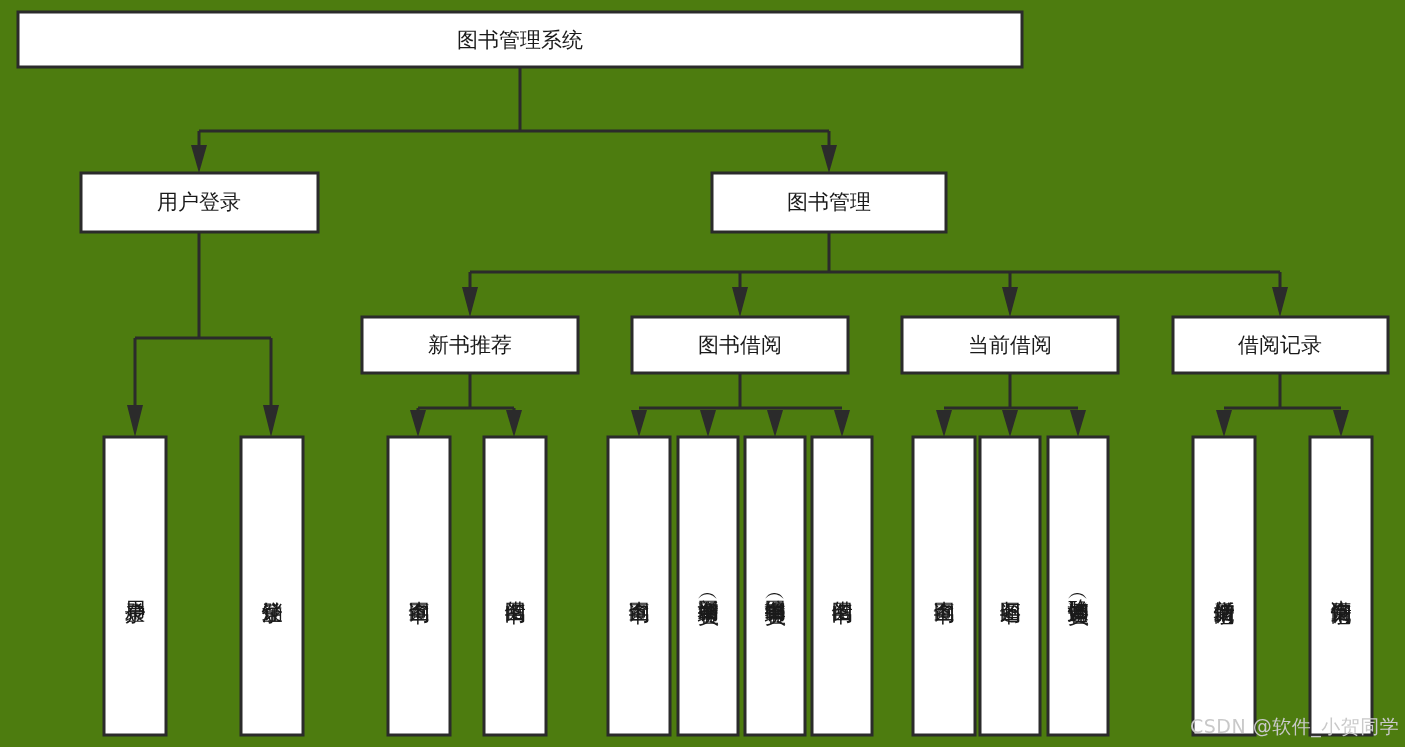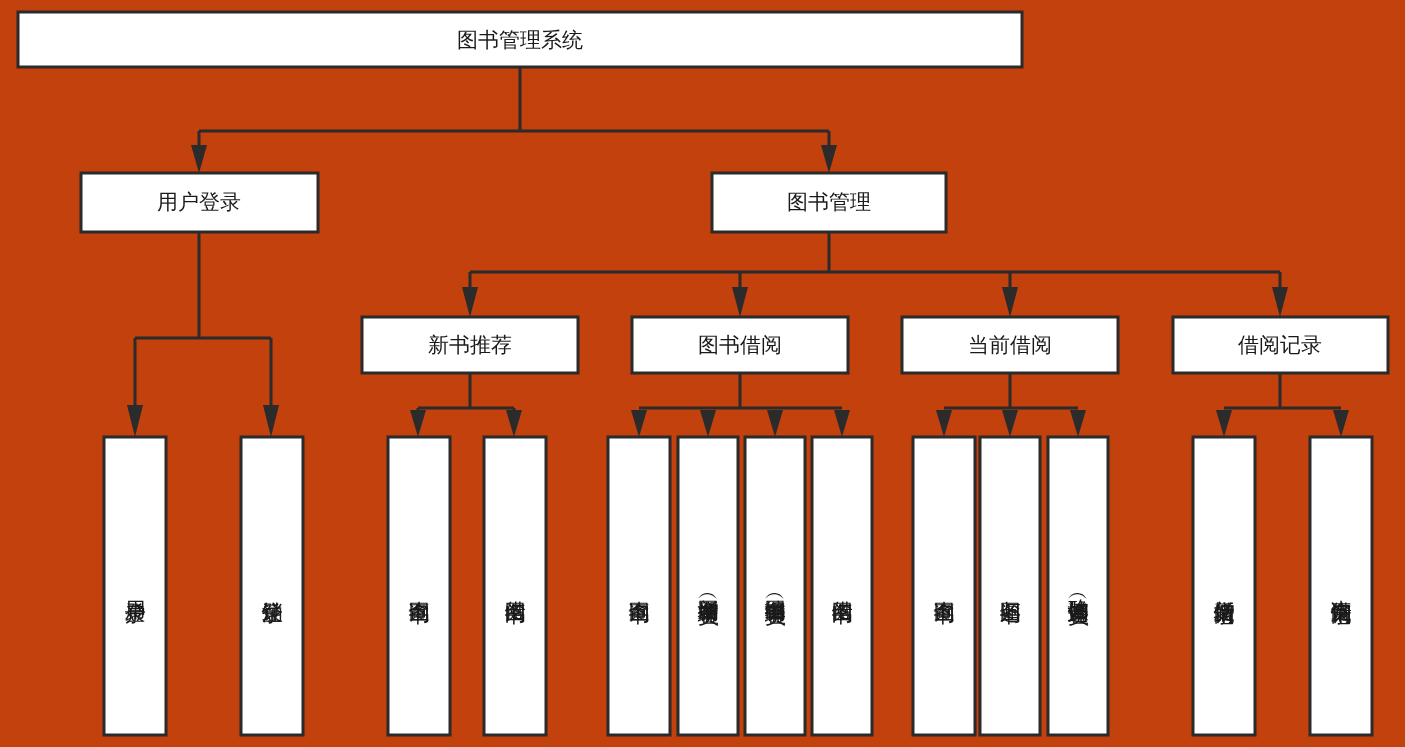--- a/index.html
+++ b/index.html
@@ -10,21 +10,21 @@
   body {
     width: 1405px;
     height: 747px;
     font-family: "DejaVu Sans", "Liberation Sans", sans-serif;
     overflow: hidden;
   }
   #diagram-root {
     position: relative;
     width: 1405px;
     height: 747px;
-    background: #c2410c;
+    background: #4d7c0f;
   }
   svg.diagram {
     position: absolute;
     left: 0;
     top: 0;
     width: 1405px;
     height: 747px;
     display: block;
   }
   .node-rect {
@@ -195,14 +195,15 @@
   <div class="node-label-v" style="left:745px; top:437px; width:60px; height:298px;">编辑图书（管理员）</div>
   <div class="node-label-v" style="left:812px; top:437px; width:60px; height:298px;">借阅图书</div>
 
   <div class="node-label-v" style="left:913px; top:437px; width:62px; height:298px;">查询图书</div>
   <div class="node-label-v" style="left:980px; top:437px; width:60px; height:298px;">归还图书</div>
   <div class="node-label-v" style="left:1048px; top:437px; width:60px; height:298px;">确认归还（管理员）</div>
 
   <div class="node-label-v" style="left:1193px; top:437px; width:62px; height:298px;">新增借阅记录</div>
   <div class="node-label-v" style="left:1310px; top:437px; width:62px; height:298px;">查询借阅记录</div>
 
+  <div class="watermark" style="left:1190px; top:714px;">CSDN @软件_小贺同学</div>
 
 </div>
 
 </body></html>

